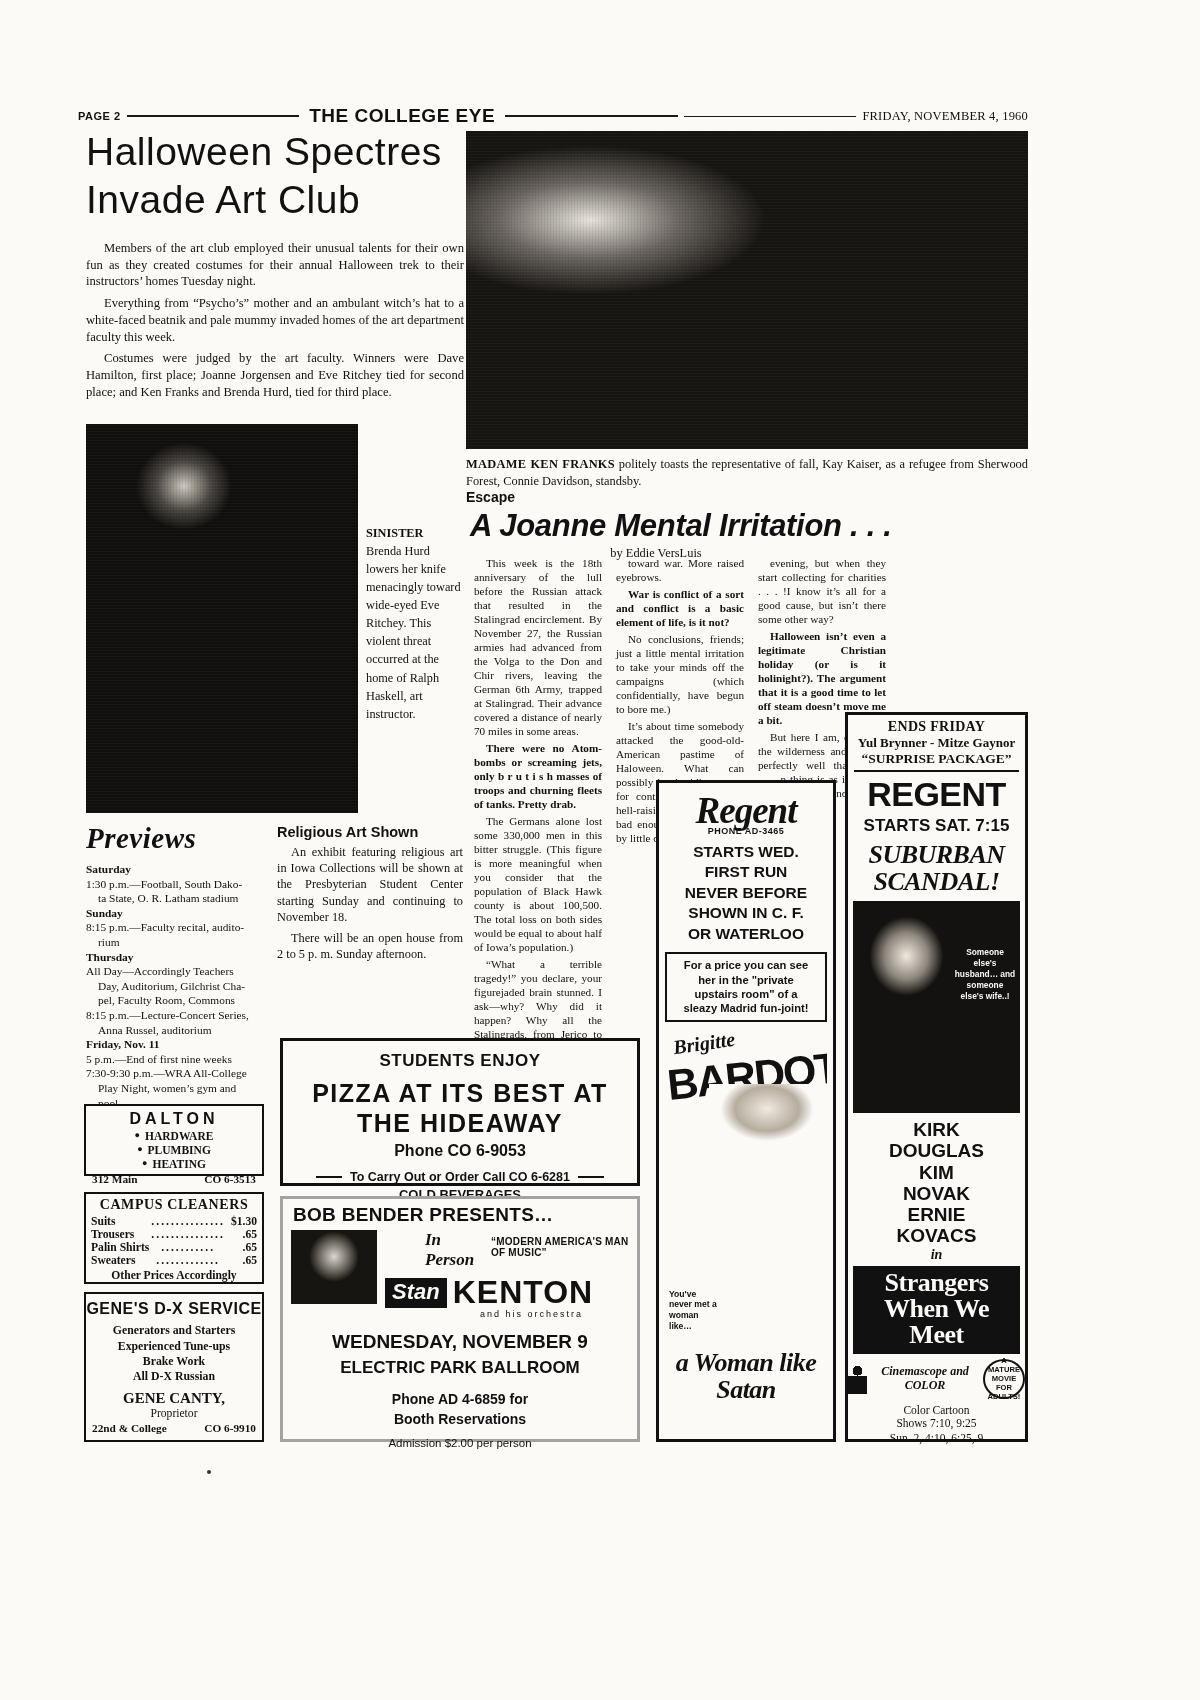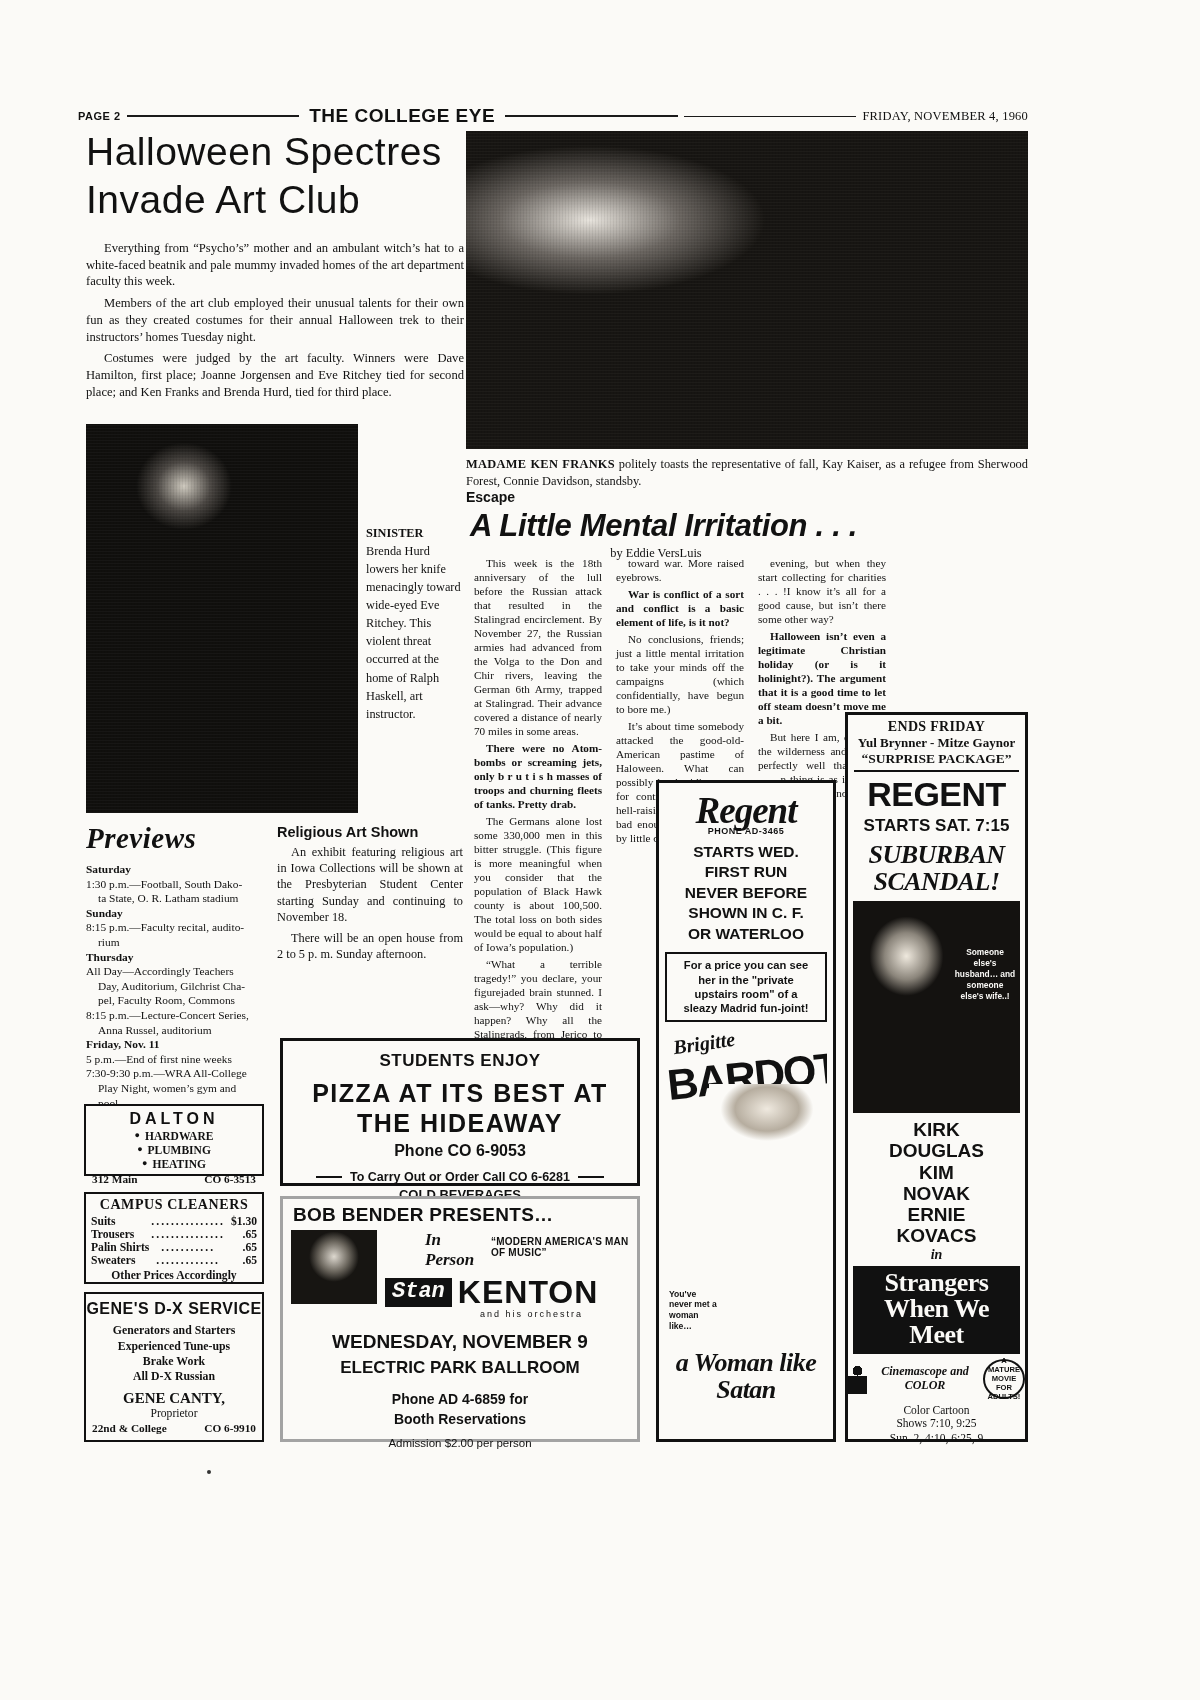--- a/index.html
+++ b/index.html
@@ -180,21 +180,21 @@
   #ad-bender .portrait { width:86px; height:74px; background:#161412; position:relative; overflow:hidden; flex:0 0 auto; }
   #ad-bender .portrait .grain {
     position:absolute; inset:0;
     background:
       radial-gradient(ellipse 34% 40% at 50% 36%, #ddd8cf 0%, #6d685f 50%, #171512 85%),
       linear-gradient(180deg,#272420 0%,#0e0d0b 100%);
   }
   #ad-bender .inperson { font-family:"Liberation Serif", serif; font-style:italic; font-weight:bold; font-size:17px; }
   #ad-bender .modern { font-family:"Liberation Sans", sans-serif; font-weight:bold; font-size:10px; letter-spacing:.2px; }
   #ad-bender .stanrow { display:flex; align-items:center; gap:6px; margin-top:4px; }
-  #ad-bender .stanbox { background:#111; color:#fbfaf7; font-style:italic; font-weight:bold; font-size:22px; padding:1px 7px 3px 7px; font-family:Liberation Mono, monospace; }
+  #ad-bender .stanbox { background:#111; color:#fbfaf7; font-style:italic; font-weight:bold; font-size:22px; padding:1px 7px 3px 7px; font-family:Liberation Sans, sans-serif; }
   #ad-bender .kenton { font-family:"Liberation Sans", sans-serif; font-weight:bold; font-size:32px; letter-spacing:1px; }
   #ad-bender .orch { font-family:"Liberation Sans", sans-serif; font-size:9px; letter-spacing:2px; text-align:right; padding-right:46px; margin-top:-2px;}
   #ad-bender .dt { font-family:"Liberation Sans", sans-serif; font-weight:bold; font-size:19px; margin-top:12px; }
   #ad-bender .venue { font-family:"Liberation Sans", sans-serif; font-weight:bold; font-size:17px; margin-top:5px; }
   #ad-bender .ph { font-family:"Liberation Sans", sans-serif; font-weight:bold; font-size:14px; margin-top:12px; line-height:1.4; }
   #ad-bender .adm { font-family:"Liberation Sans", sans-serif; font-size:11.5px; margin-top:8px; }
 
   
   #ad-bardot { left:656px; top:780px; width:180px; height:662px; border:3px solid #111; background:#fbfaf7; }
   #ad-bardot .regent {
@@ -294,22 +294,22 @@
     <span class="mast-rule"></span>
     <span class="mast-title">THE COLLEGE EYE</span>
     <span class="mast-rule"></span>
     <span class="mast-rule thin"></span>
     <span class="mast-date">FRIDAY, NOVEMBER 4, 1960</span>
   </div>
 
   <div class="hl-main">Halloween Spectres Invade Art Club</div>
 
   <div class="lead body-col">
+    <p>Members of the art club employed their unusual talents for their own fun as they created costumes for their annual Halloween trek to their instructors’ homes Tuesday night.</p>
     <p>Everything from “Psycho’s” mother and an ambulant witch’s hat to a white-faced beatnik and pale mummy invaded homes of the art department faculty this week.</p>
-    <p>Members of the art club employed their unusual talents for their own fun as they created costumes for their annual Halloween trek to their instructors’ homes Tuesday night.</p>
     <p>Costumes were judged by the art faculty. Winners were Dave Hamilton, first place; Joanne Jorgensen and Eve Ritchey tied for second place; and Ken Franks and Brenda Hurd, tied for third place.</p>
   </div>
 
   <div class="photo" id="photo-main">
     <div class="grain"></div>
     <div class="speck"></div>
   </div>
 
   <div class="caption" id="cap-main">
     <b>MADAME KEN FRANKS</b><span> politely toasts the representative of  fall, Kay Kaiser, as  a  refugee from Sherwood Forest, Connie Davidson, standsby.</span>
@@ -319,21 +319,21 @@
     <div class="grain"></div>
     <div class="speck"></div>
   </div>
 
   <div class="caption" id="cap-sinister">
     <span class="lbl">SINISTER</span>
     <span>Brenda Hurd lowers her knife menacingly toward wide-eyed Eve Ritchey. This violent threat occurred at the home of Ralph Haskell, art instructor.</span>
   </div>
 
   <div class="kicker" id="kicker-escape">Escape</div>
-  <div class="hl-feature">A Little Mental Irritation . . .</div>
+  <div class="hl-feature">A Joanne Mental Irritation . . .</div>
   <div class="byline">by Eddie VersLuis</div>
 
   <div class="fcol" id="fcol1">
     <p>This week is the 18th anniversary of the lull before the Russian attack that resulted in the Stalingrad encirclement. By November 27, the Russian armies had advanced from the Volga to the Don and Chir rivers, leaving the German 6th Army, trapped at Stalingrad. Their advance covered a distance of nearly 70 miles in some areas.</p>
     <p class="b">There were no Atom-bombs or screaming jets, only b r u t i s h masses of troops and churning fleets of tanks. Pretty drab.</p>
     <p>The Germans alone lost some 330,000 men in this bitter struggle. (This figure is more meaningful when you consider that the population of Black Hawk county is about 100,500. The total loss on both sides would  be  equal  to about half of Iowa’s population.)</p>
     <p>“What a terrible tragedy!” you declare, your figurejaded brain stunned. I ask—why? Why did it happen? Why all the Stalingrads, from Jerico to Seoul? There must be a reason.</p>
     <p>You may take a dim view of noting the anniversaries of battles. War is a problem to be faced, not forgotten with pious dictums. I suspect that there are impulses in man which drive him</p>
   </div>
 

